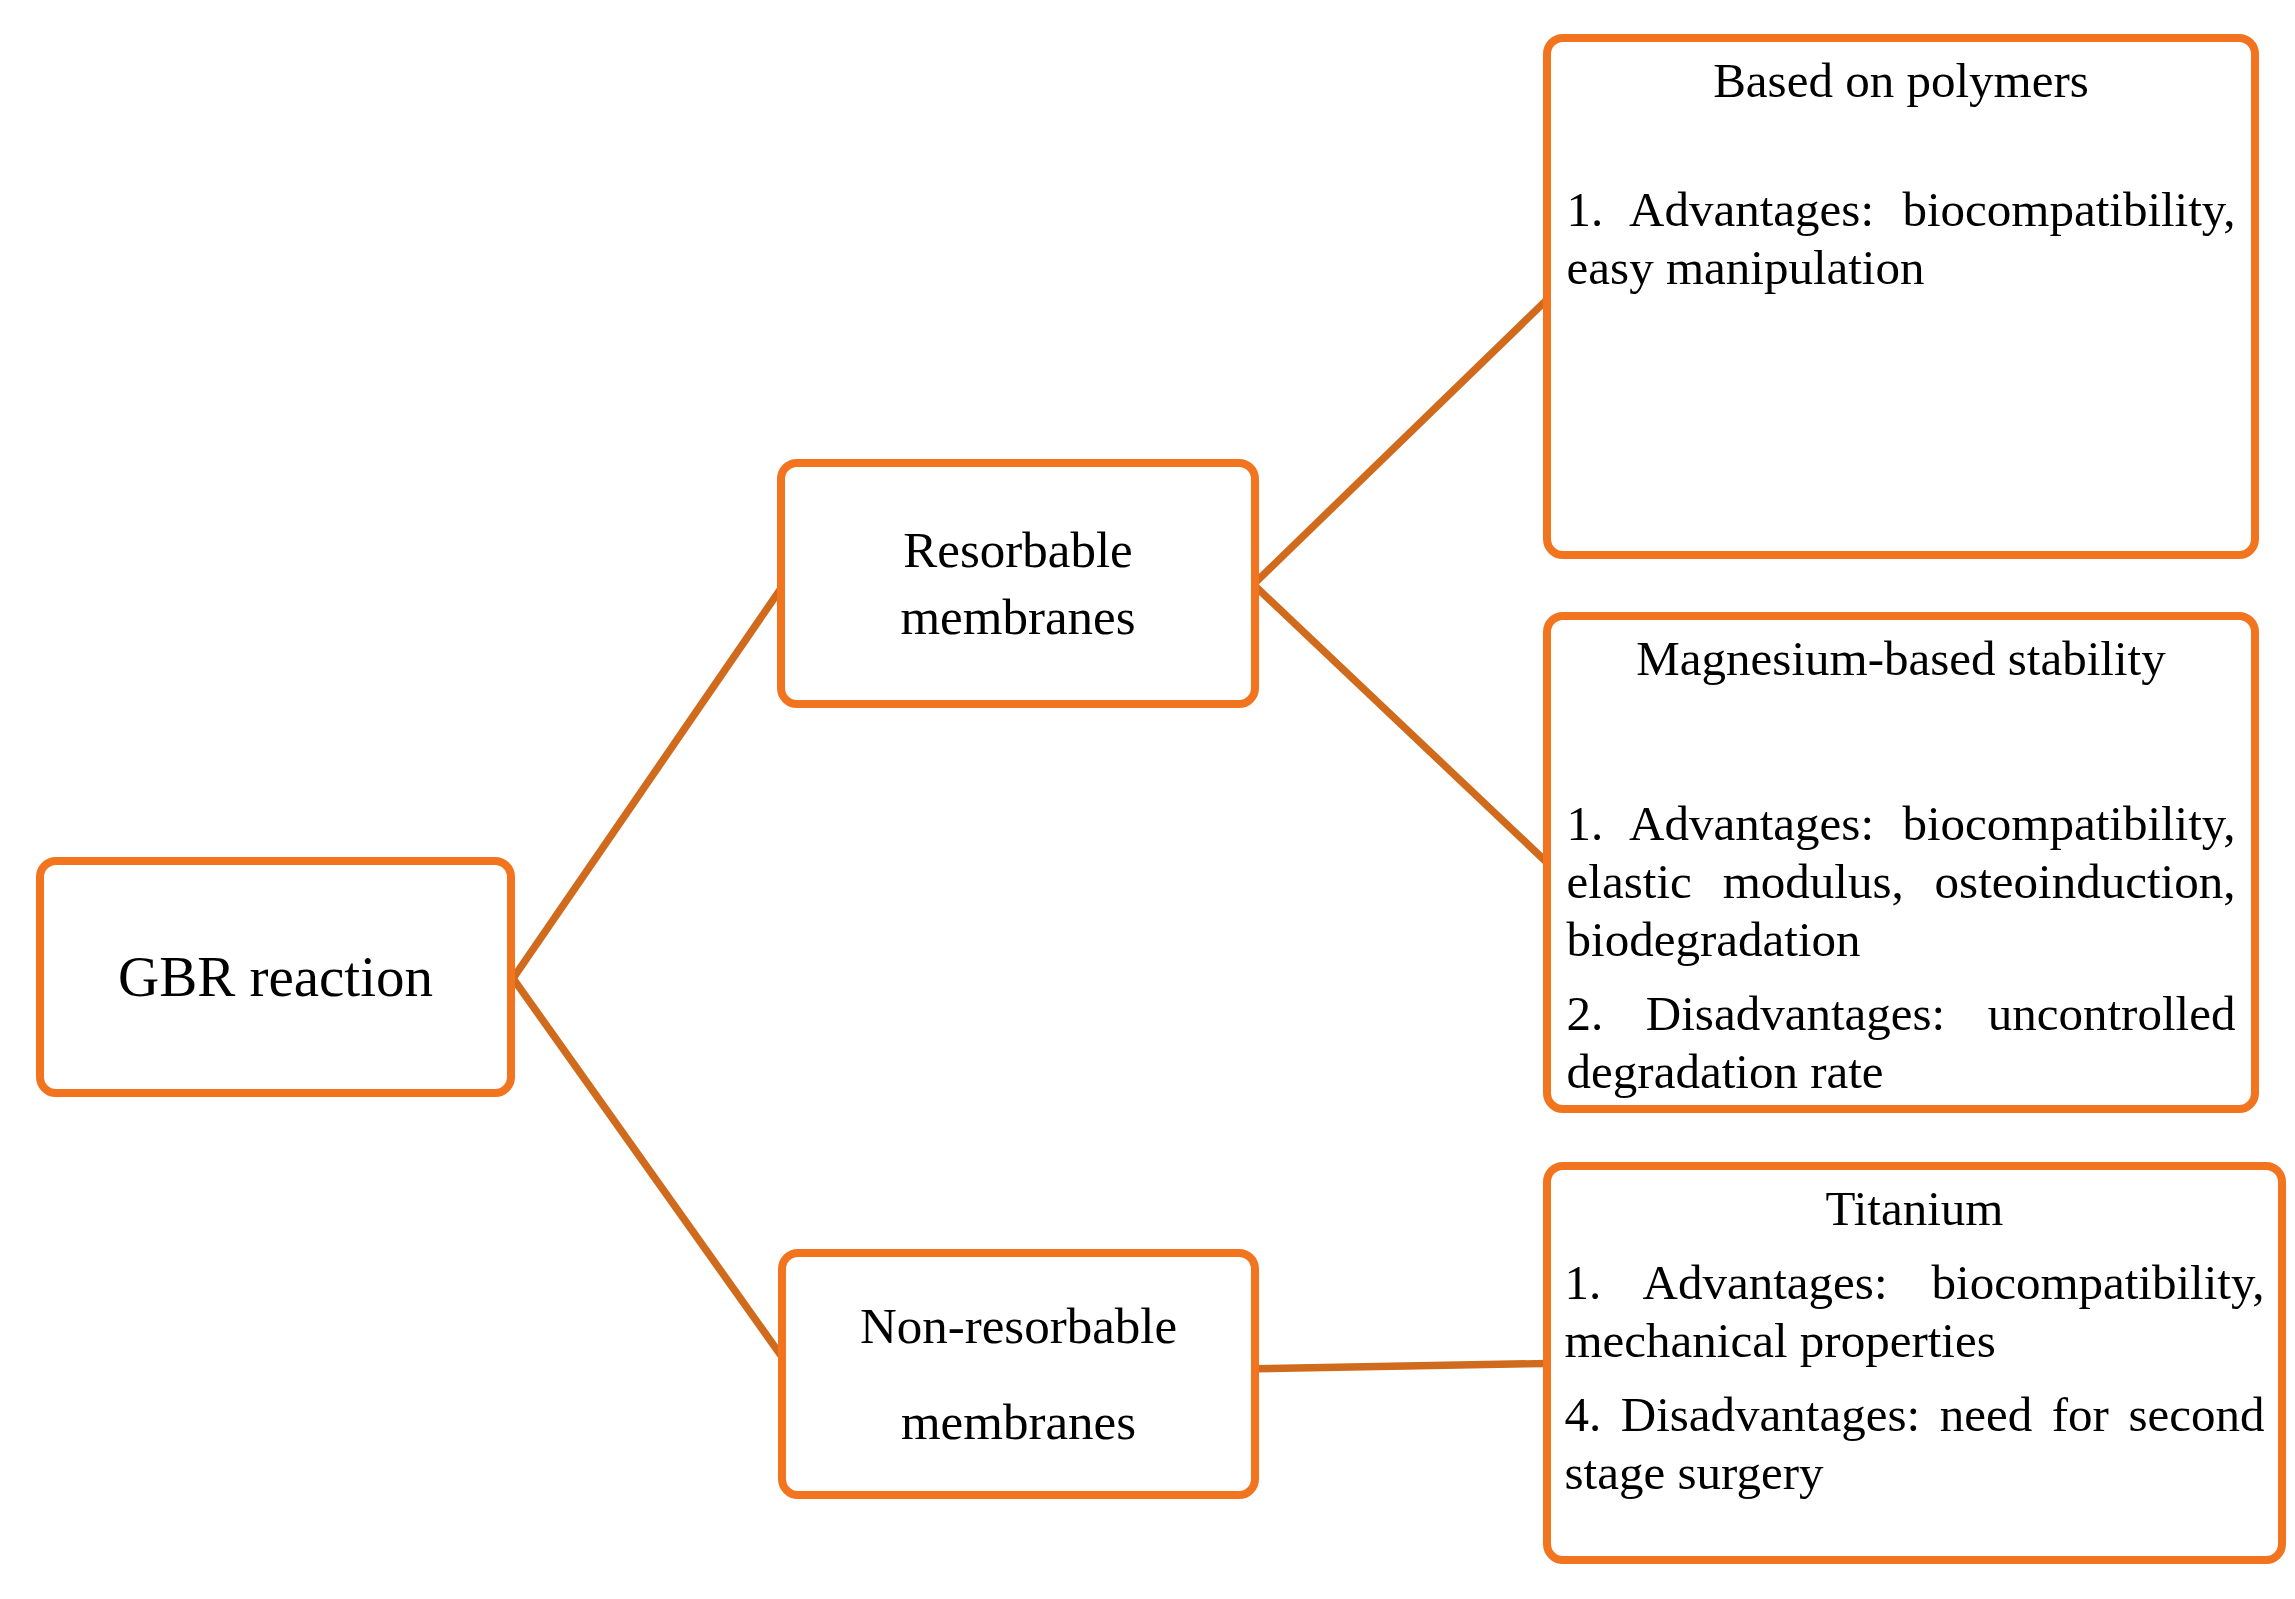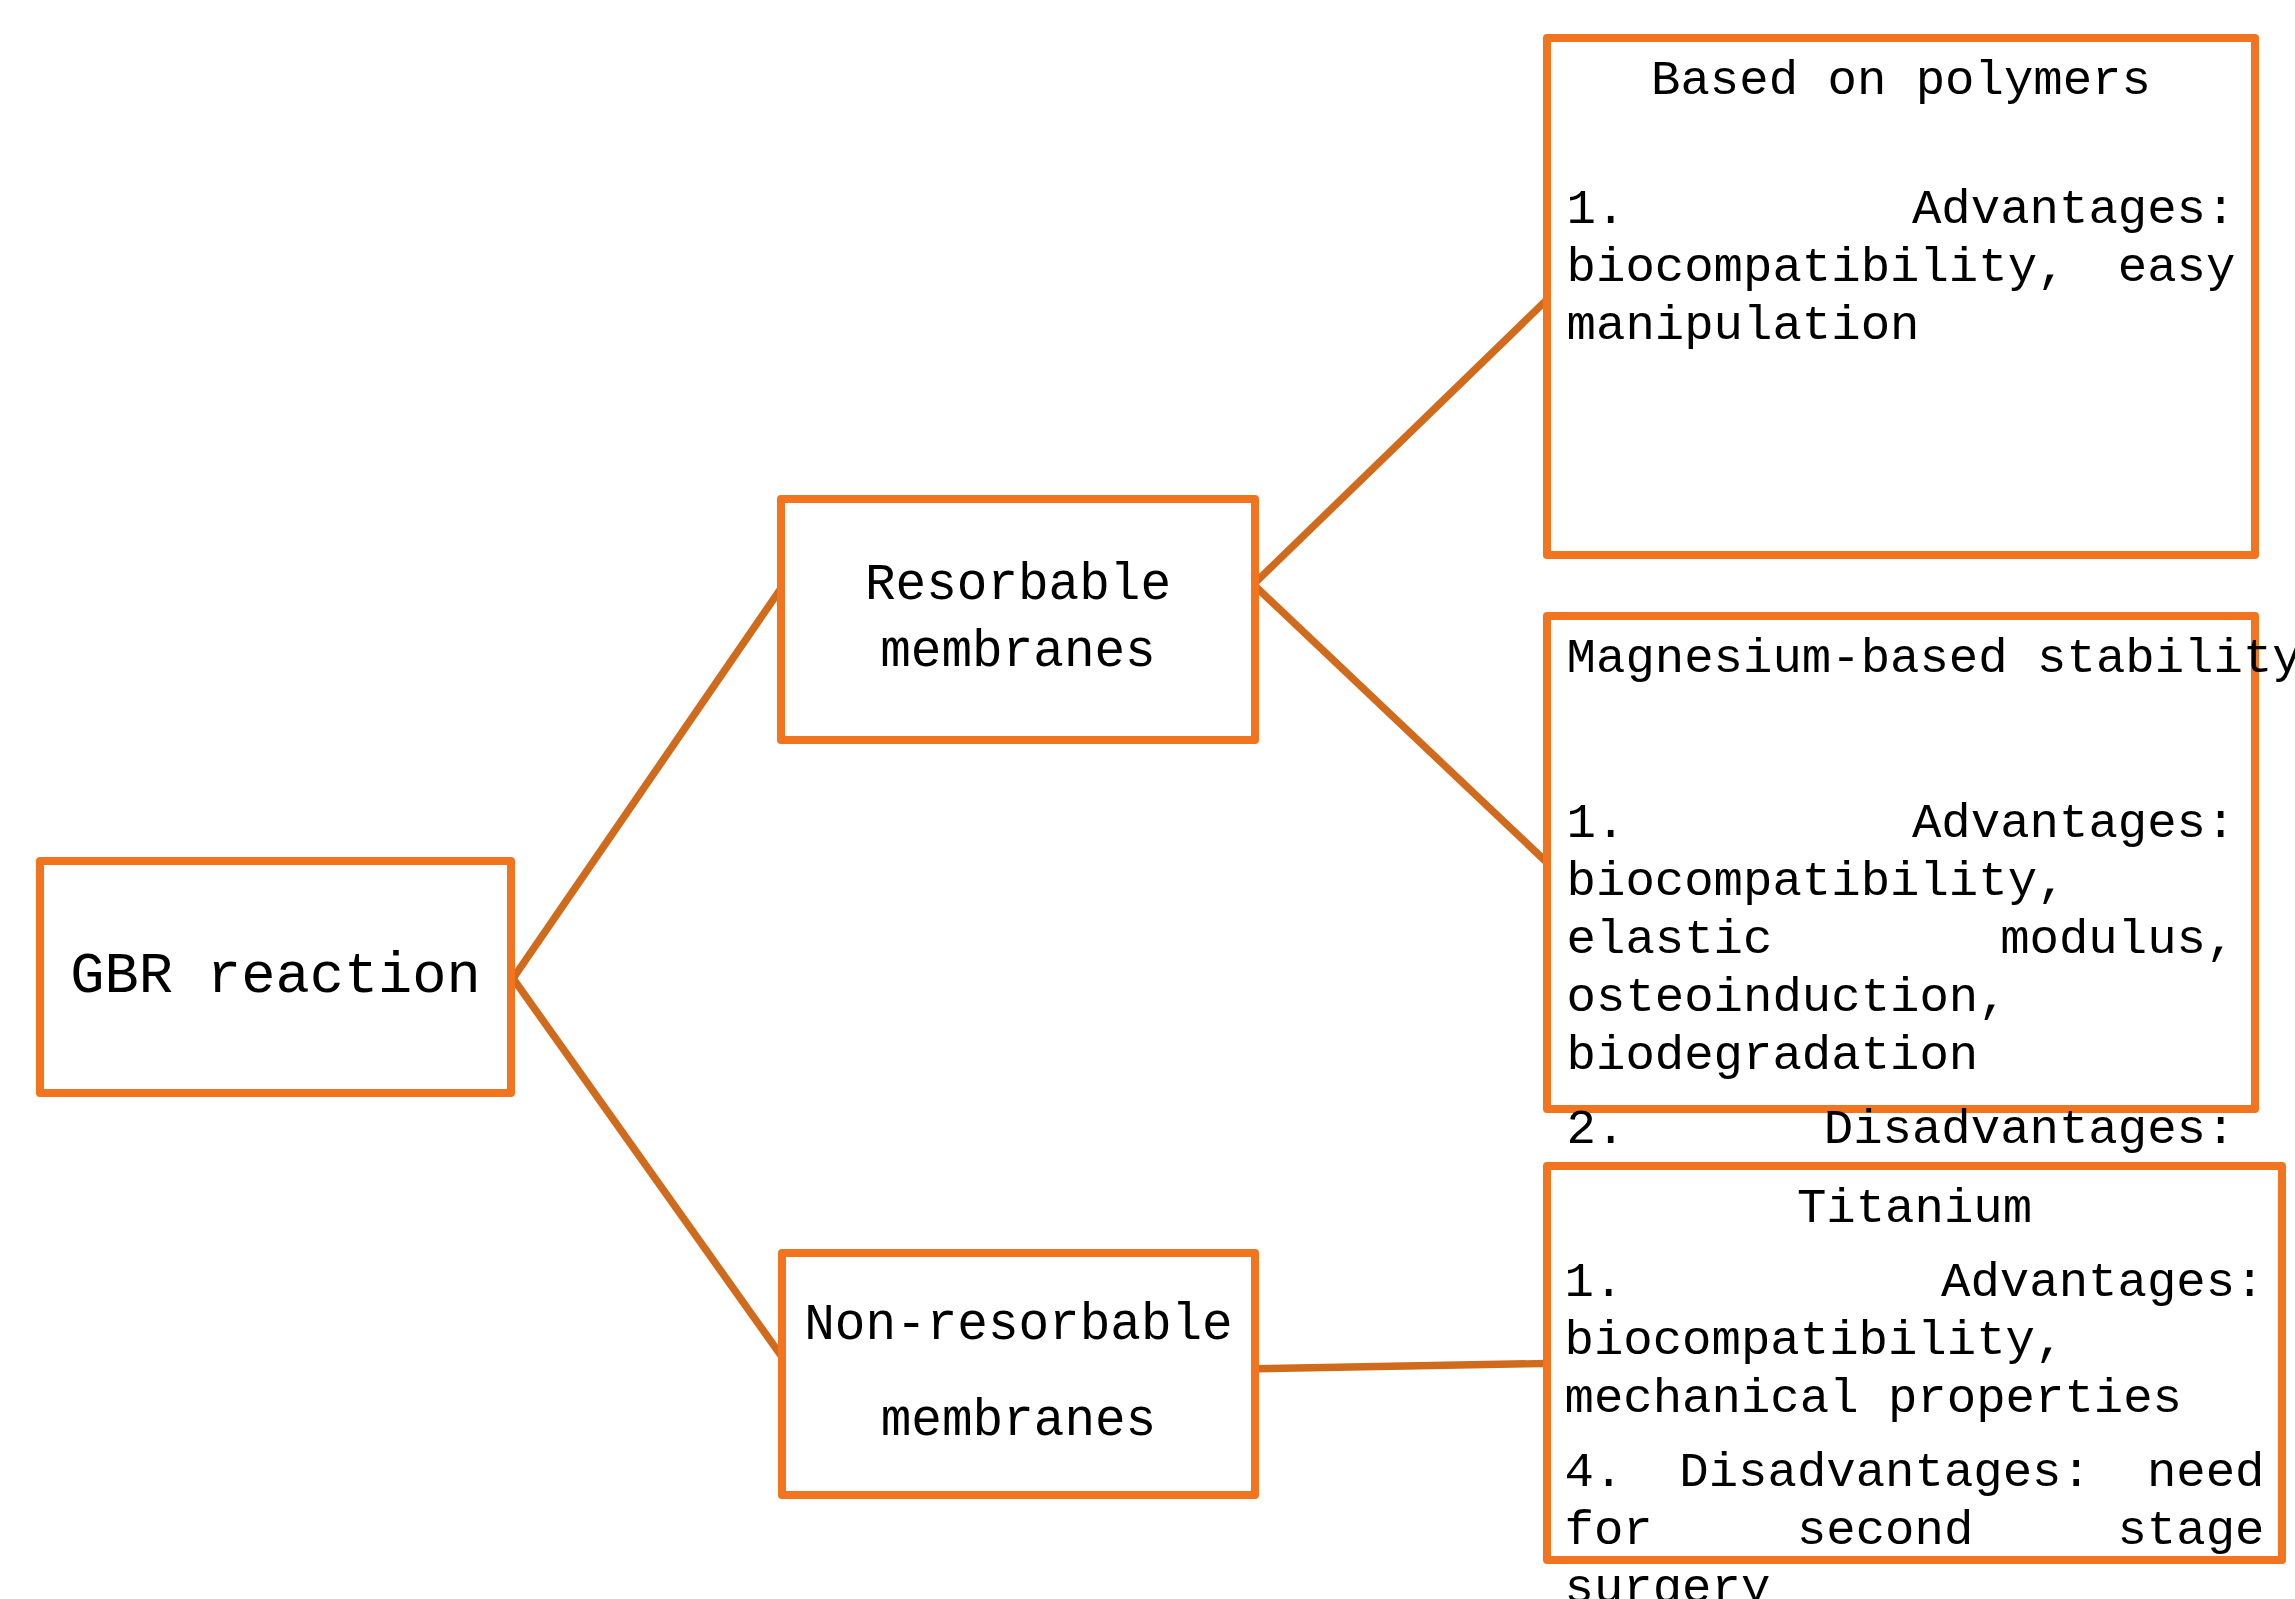--- a/index.html
+++ b/index.html
@@ -26,23 +26,22 @@
     z-index: 1;
   }
   .connectors line {
     stroke: var(--connector);
     stroke-width: 11;
   }
   .node {
     position: absolute;
     background: var(--bg);
     border: 8.8px solid var(--box-border);
-    border-radius: 4px;
+    border-radius: 20px;
     z-index: 2;
-    font-family: Liberation Mono, monospace;
   }
   .node-center {
     display: flex;
     flex-direction: column;
     align-items: center;
     justify-content: center;
     text-align: center;
   }
   .root-label {
     font-size: 57px;
@@ -86,21 +85,21 @@
     <line x1="758" y1="1445" x2="1158" y2="2008"></line>
     <line x1="1852" y1="863" x2="2288" y2="440"></line>
     <line x1="1852" y1="863" x2="2288" y2="1276"></line>
     <line x1="1852" y1="2022" x2="2288" y2="2014"></line>
   </svg>
 
   <div class="node node-center" id="node-gbr" style="left:36px; top:857px; width:479px; height:240px;">
     <div class="root-label">GBR reaction</div>
   </div>
 
-  <div class="node node-center" id="node-resorbable" style="left:777px; top:459px; width:482px; height:249px;margin-top:36px;">
+  <div class="node node-center" id="node-resorbable" style="left:777px; top:459px; width:482px; height:249px;">
     <div class="branch-label">
       <div>Resorbable</div>
       <div>membranes</div>
     </div>
   </div>
 
   <div class="node node-center branch-gap" id="node-nonresorbable" style="left:778px; top:1249px; width:481px; height:250px;">
     <div class="branch-label">
       <div>Non-resorbable</div>
       <div class="branch-line2">membranes</div>

